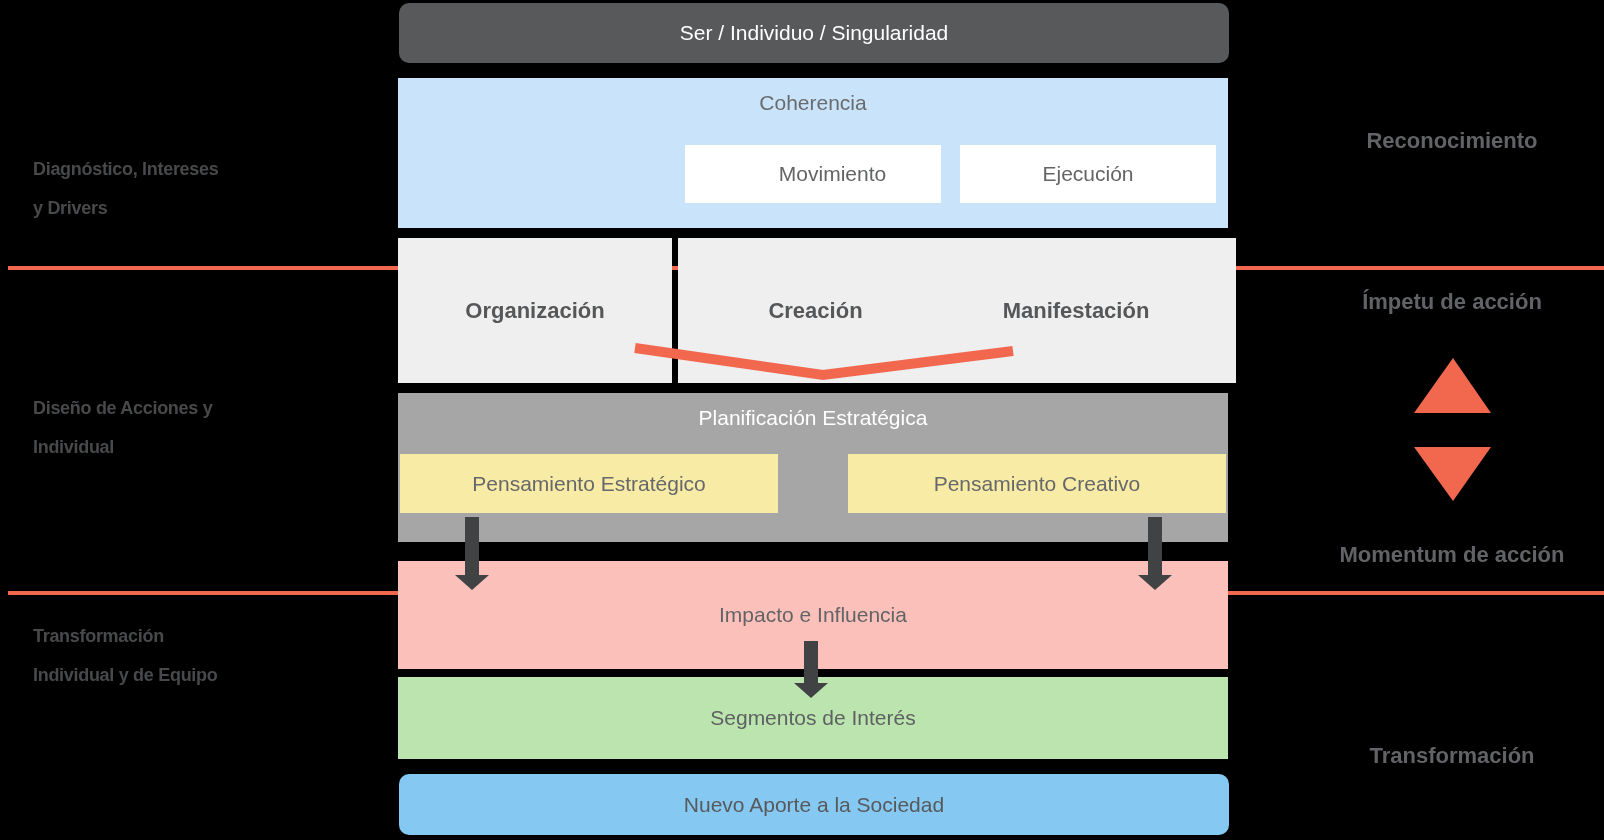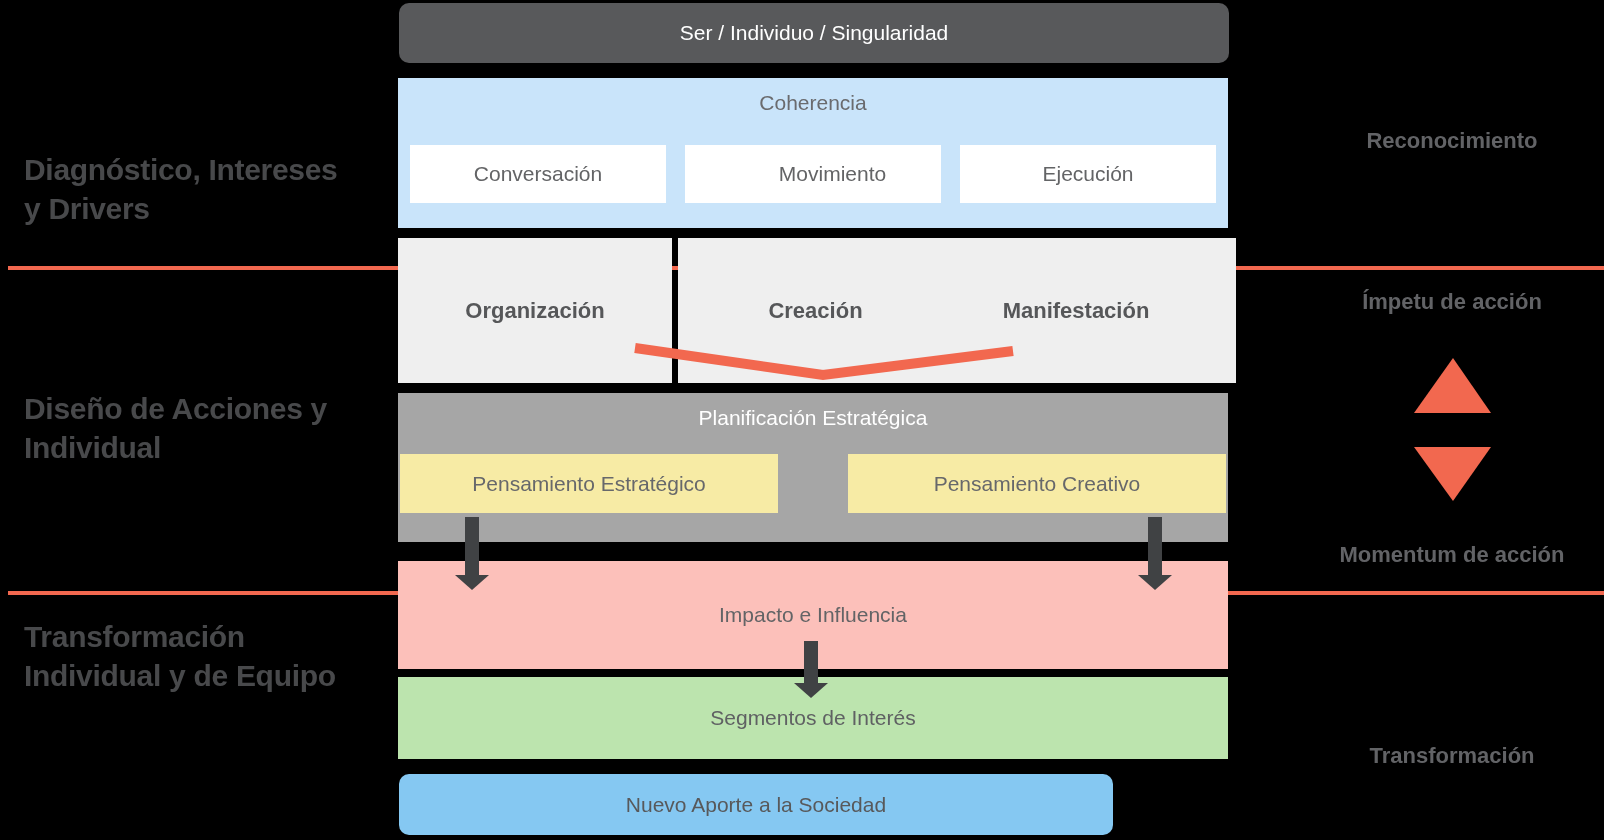--- a/index.html
+++ b/index.html
@@ -19,28 +19,28 @@
   .white-item{top:145px;height:58px;width:256px;background:#ffffff;}
   .white-item.i0{left:410px;} .white-item.i1{left:685px;padding-left:39px;} .white-item.i2{left:960px;}
   .pillar{top:238px;height:145px;background:#efefef;font-weight:bold;font-size:22px;color:#565759;}
   .pillar.p0{left:398px;width:274px;} .pillar.p1{left:678px;width:275px;} .pillar.p2{left:916px;width:320px;}
   .plan-box{left:398px;top:393px;width:830px;height:149px;background:#a6a6a6;}
   .plan-title{left:398px;top:405px;width:830px;height:26px;color:#ffffff;background:transparent;}
   .yellow-item{top:454px;height:59px;width:378px;background:#f7eba5;color:#67686b;}
   .yellow-item.i0{left:400px;} .yellow-item.i1{left:848px;}
   .pink-box{left:398px;top:552px;width:830px;height:108px;background:#fcc0ba;margin-top:9px;}
   .green-box{left:398px;top:677px;width:830px;height:82px;background:#bce4ae;color:#5f6163;}
-  .blue-box{left:399px;top:774px;width:714px;height:61px;border-radius:10px;
+  .blue-box{left:399px;top:774px;width:830px;height:61px;border-radius:10px;
     background:#85c8f2;color:#58595b;}
   
   .divider{position:absolute;left:8px;width:1596px;height:4px;background:#f2684f;z-index:0;}
   .divider.d1{top:266px;} .divider.d2{top:591px;}
   
   .left-label{
-    position:absolute;left:24px;color:#48494b;font-weight:bold;font-size:30px;
+    position:absolute;left:33px;color:#48494b;font-weight:bold;font-size:18px;
     line-height:39px;z-index:1;white-space:nowrap;letter-spacing:-0.3px;
   }
   .left-label.l1{top:150px;} .left-label.l2{top:389px;} .left-label.l3{top:617px;}
   .right-label{
     position:absolute;left:1292px;width:320px;text-align:center;color:#626366;
     font-weight:bold;font-size:22px;z-index:1;white-space:nowrap;
   }
   .right-label.r1{top:128px;} .right-label.r2{top:289px;}
   .right-label.r3{top:542px;} .right-label.r4{top:743px;}
   
@@ -71,21 +71,20 @@
   <div class="right-label r2">Ímpetu de acción</div>
   <div class="right-label r3">Momentum de acción</div>
   <div class="right-label r4">Transformación</div>
 
   <div class="box ser-box">
     <span>Ser / Individuo / Singularidad</span>
   </div>
 
   <div class="box coherencia-box"></div>
   <div class="box coherencia-title">Coherencia</div>
-  <div class="box white-item i0">Conversación</div>
   <div class="box white-item i1">Movimiento</div>
   <div class="box white-item i2">Ejecución</div>
 
   <div class="box pillar p0">Organización</div>
   <div class="box pillar p1">Creación</div>
   <div class="box pillar p2">Manifestación</div>
 
   <div class="box plan-box"></div>
   <div class="box plan-title">Planificación Estratégica</div>
   <div class="box yellow-item i0">Pensamiento Estratégico</div>

